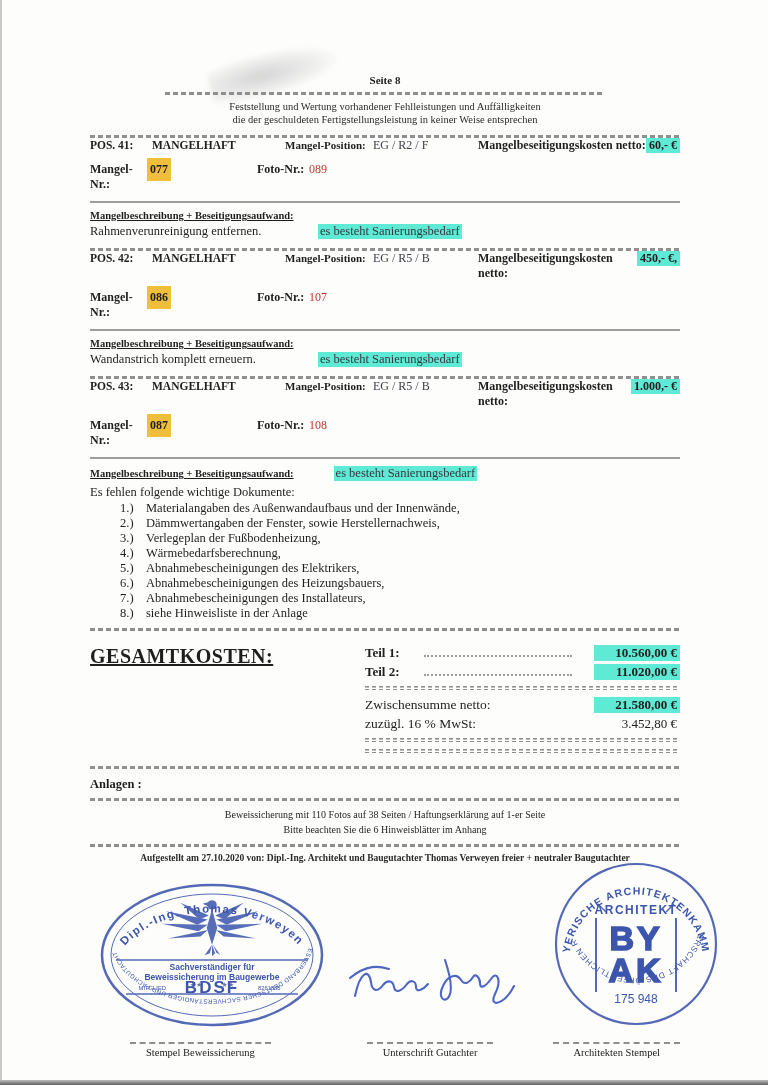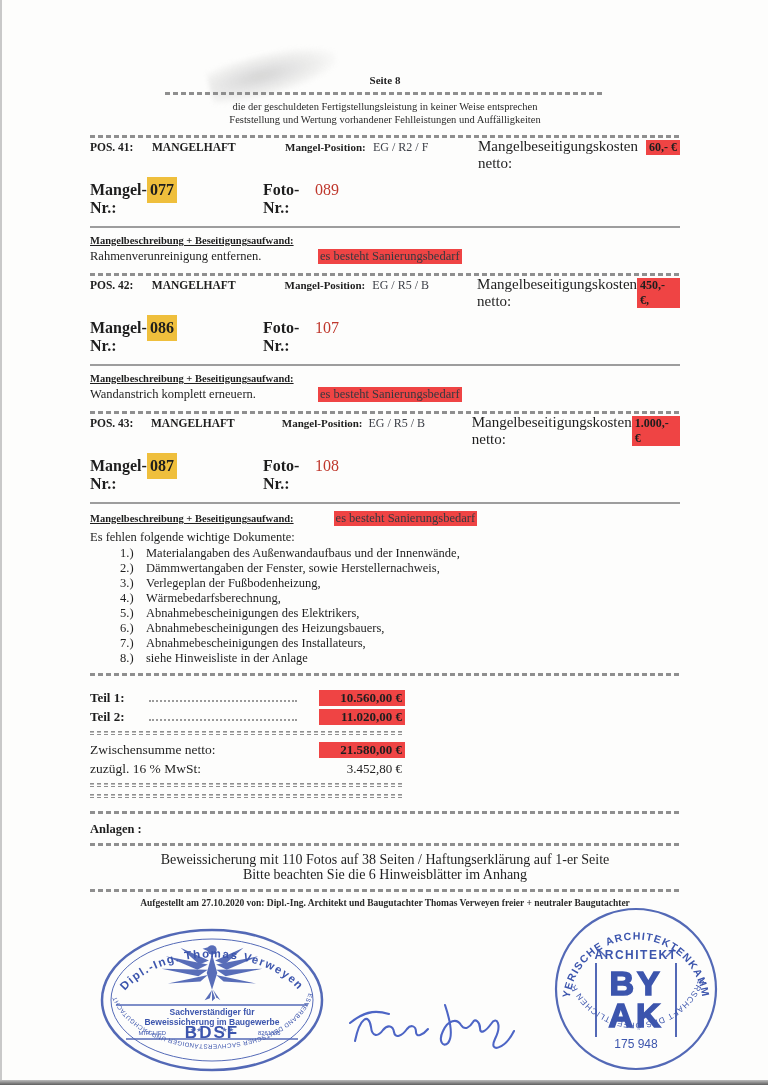--- a/index.html
+++ b/index.html
@@ -15,25 +15,25 @@
   .sep.short{width:440px;margin:6px auto 5px auto;}
   .sep.full{margin-top:9px;}
   .subtitle{font-size:10.5px;line-height:13px;color:#2a2a2a;}
 
   
   .pos-head{display:flex;align-items:baseline;margin-top:0;font-size:11.5px;}
   .pos-no{width:62px;font-weight:bold;}
   .grade{width:133px;font-weight:bold;}
   .mp-label{width:88px;font-weight:bold;font-size:11px;}
   .mp-val{width:105px;color:#3d4048;font-size:12px;}
-  .cost-label{flex:1;font-weight:normal;font-size:15px;}
+  .cost-label{flex:1;font-weight:bold;font-size:12px;}
   .cost-val{font-weight:bold;font-size:12px;padding:0 3px;}
-  .hl{background:#ef4444;}
+  .hl{background:#5eead4;}
   .hl-or{background:#efbf3c;}
-  .pos-sub{display:flex;align-items:baseline;margin-top:5px;font-size:16px;}
+  .pos-sub{display:flex;align-items:baseline;margin-top:5px;font-size:12px;}
   .mn-label{width:57px;font-weight:bold;}
   .mn-val{font-weight:bold;padding:4px 3px;}
   .fn-label{font-weight:bold;margin-left:86px;width:52px;}
   .fn-val{color:#bf372c;}
   .thinline{border-top:2px solid #9d9d9d;margin-top:9px;}
   .desc-head-row{display:flex;align-items:baseline;margin-top:7px;}
   .desc-head{font-size:10.5px;font-weight:bold;text-decoration:underline;}
   .desc-row{display:flex;align-items:baseline;margin-top:3px;font-size:12.5px;}
   .desc-text{width:228px;}
   .note{font-size:12.5px;padding:0 2px;color:#35383f;}
@@ -51,21 +51,21 @@
   .t-row{display:flex;align-items:baseline;font-size:13px;margin-bottom:3px;gap:14px;}
   .t-label{font-weight:bold;}
   .t-label.plain{font-weight:normal;font-size:13.5px;}
   .leader{flex:1;border-bottom:2px dotted #9a9a9a;margin:0 8px 3px 10px;}
   .t-val{margin-left:auto;font-weight:bold;padding:0 3px;min-width:80px;text-align:right;}
   .t-val.nrm{font-weight:normal;}
   .sep-right{height:4px;margin:6px 0 7px 0;background-image:repeating-linear-gradient(90deg,#8f8f8f 0 4px,transparent 4px 7px),repeating-linear-gradient(90deg,#8f8f8f 0 4px,transparent 4px 7px);background-size:100% 1.6px;background-position:0 0,0 2.6px;background-repeat:no-repeat;}
 
   
   .anlagen-head{font-size:12.5px;font-weight:bold;margin-top:8px;}
-  .anlagen-line{font-size:14px;line-height:15px;}
+  .anlagen-line{font-size:10px;line-height:15px;}
   .aufgestellt{font-size:9.5px;font-weight:bold;color:#2a2a2a;margin-top:6px;}
 
   
   .stamps{display:flex;align-items:flex-end;margin-top:10px;height:165px;}
   .stamp-left{width:245px;}
   .stamp-mid{width:185px;margin-left:12px;}
   .stamp-right{width:180px;margin-left:14px;}
   .captions{display:flex;margin-top:4px;}
   .caption{font-size:10.5px;text-align:center;color:#222;}
   .cap-line{border-top:2px dashed #8f8f8f;margin-bottom:3px;}
@@ -85,22 +85,22 @@
 </head>
 <body>
 
 <div class="page">
   <div class="smudge"></div>
 
   <div class="content">
 
     <div class="pageno center">Seite 8</div>
     <div class="sep short"></div>
+    <div class="subtitle center">Feststellung und Wertung vorhandener Fehlleistungen und Auffälligkeiten</div>
     <div class="subtitle center">die der geschuldeten Fertigstellungsleistung in keiner Weise entsprechen</div>
-    <div class="subtitle center">Feststellung und Wertung vorhandener Fehlleistungen und Auffälligkeiten</div>
     <div class="sep full"></div>
 
     <div class="pos-block">
       <div class="pos-head">
         <span class="pos-no">POS. 41:</span>
         <span class="grade">MANGELHAFT</span>
         <span class="mp-label">Mangel-Position:</span>
         <span class="mp-val">EG / R2 / F</span>
         <span class="cost-label">Mangelbeseitigungskosten netto:</span>
         <span class="cost-val hl">60,- €</span>
@@ -201,20 +201,21 @@
           <span>Abnahmebescheinigungen des Installateurs,</span>
         </div>
       <div class="doc-item">
           <span class="doc-num">8.)</span>
           <span>siehe Hinweisliste in der Anlage</span>
         </div>
       <div class="sep" style="margin-top:8px"></div>
     </div>
 
     <div class="totals">
+      <div class="totals-heading">GESAMTKOSTEN:</div>
       <div class="totals-table">
         <div class="t-row">
           <span class="t-label">Teil 1:</span>
           <span class="leader"></span>
           <span class="t-val hl">10.560,00 €</span>
         </div>
         <div class="t-row">
           <span class="t-label">Teil 2:</span>
           <span class="leader"></span>
           <span class="t-val hl">11.020,00 €</span>

